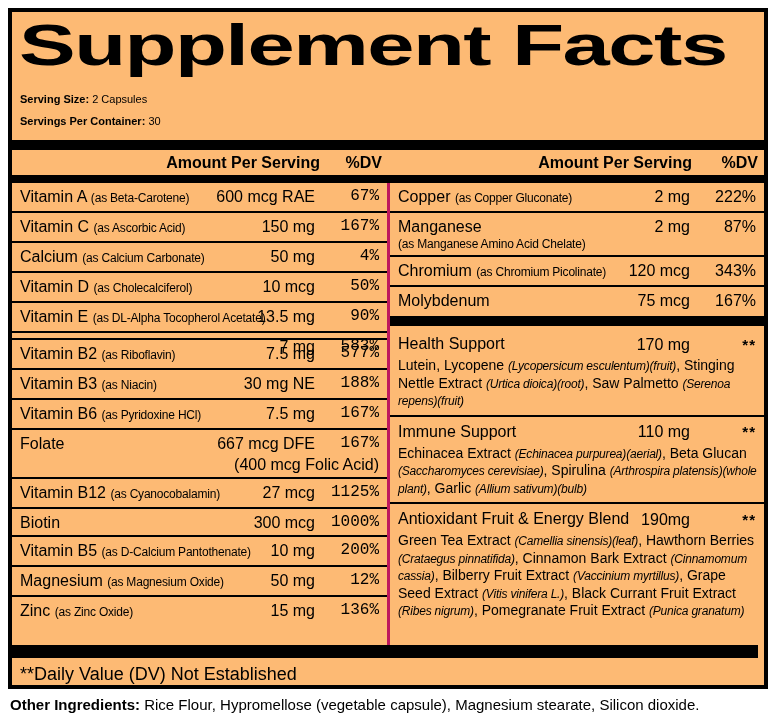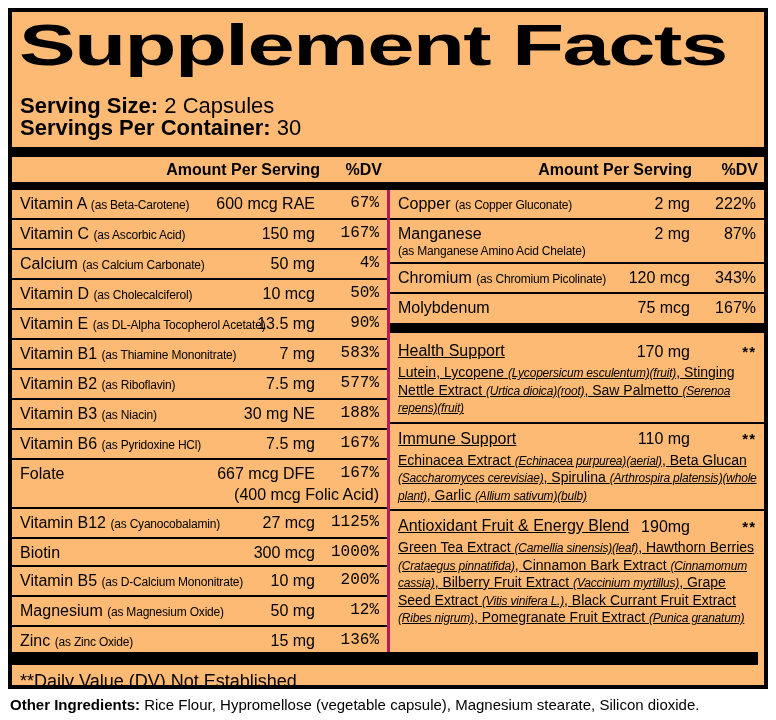--- a/index.html
+++ b/index.html
@@ -13,21 +13,21 @@
     border:4px solid #000;box-sizing:border-box;background:#fdba74;
     overflow:hidden;
   }
   .title-wrap{overflow:hidden;height:66px;}
   .title{
     font-weight:bold;font-size:57px;line-height:62px;letter-spacing:-1px;
     white-space:nowrap;width:max-content;
     transform:scaleX(1.49);transform-origin:0 50%;
     margin:2px 0 0 7px;
   }
-  .serving{margin:17px 8px 8px 8px;font-size:22px;line-height:22px;}
+  .serving{margin:10px 8px 8px 8px;font-size:11px;line-height:22px;}
   .b{font-weight:bold;}
   .bar{height:10px;background:#000;}
   .bar.b2{height:8px;}
   .bar.b3{height:13px;margin-right:6px;}
   .inbar{height:10px;background:#000;margin:3px 0;}
 
   .col-headers{display:flex;text-align:right;}
   .hcell{position:relative;height:25px;font-weight:bold;font-size:16px;}
   .hcell.hl{width:378px;}
   .hcell.hr{flex:1;}
@@ -53,21 +53,21 @@
   .form{font-size:12px;letter-spacing:-0.2px;}
   .row .amt,.blend-head .amt{position:absolute;top:2.5px;white-space:nowrap;}
   .row .dv,.blend-head .dv{position:absolute;top:2.5px;text-align:right;}
   .col.left .amt{right:72px;}
   .col.left .dv{right:8px;font-family:Liberation Mono, monospace;}
   .col.right .amt{right:74px;}
   .col.right .dv{right:8px;}
   .sub{text-align:right;padding-right:2px;line-height:20px;margin-top:1px;}
   .form2{font-size:12px;line-height:15px;letter-spacing:-0.2px;padding-bottom:1px;}
 
-  .blend{padding:2px 0 3px 0;text-decoration:underline;}
+  .blend{padding:2px 0 3px 0;}
   .blend + .blend{border-top:2.5px solid #000;}
   .blend-head{position:relative;padding:2px 6px 2px 8px;font-size:16px;line-height:21px;}
   .blend-head .dv{font-weight:bold;letter-spacing:1px;font-size:15px;}
   .desc{padding:1px 5px 2px 8px;font-size:14px;line-height:16.5px;}
   .desc .it{font-style:italic;font-size:12px;letter-spacing:-0.2px;}
 
   .footnote{font-size:18px;line-height:22px;padding:5px 8px 0 8px;}
   .other{position:absolute;left:10px;top:695px;width:760px;font-size:15px;line-height:19px;}
 </style>
 </head>
@@ -98,28 +98,28 @@
 
   <div class="bar b2"></div>
 
   <div class="columns">
     <div class="col left" id="left-rows">
         <div class="row"><span class="rname">Vitamin A <span class="form">(as Beta-Carotene)</span></span><span class="amt">600 mcg RAE</span><span class="dv">67%</span></div>
         <div class="row"><span class="rname">Vitamin C <span class="form">(as Ascorbic Acid)</span></span><span class="amt">150 mg</span><span class="dv">167%</span></div>
         <div class="row"><span class="rname">Calcium <span class="form">(as Calcium Carbonate)</span></span><span class="amt">50 mg</span><span class="dv">4%</span></div>
         <div class="row"><span class="rname">Vitamin D <span class="form">(as Cholecalciferol)</span></span><span class="amt">10 mcg</span><span class="dv">50%</span></div>
         <div class="row"><span class="rname">Vitamin E <span class="form">(as DL-Alpha Tocopherol Acetate)</span></span><span class="amt">13.5 mg</span><span class="dv">90%</span></div>
-        <div class="row"><span class="rname">Vitamin B1 <span class="form">(as Thiamine Mononitrate)</span></span><span class="amt">7 mg</span><span class="dv">583%</span></div>
+        <div class="row"><span class="amt">7 mg</span><span class="dv">583%</span></div>
         <div class="row"><span class="rname">Vitamin B2 <span class="form">(as Riboflavin)</span></span><span class="amt">7.5 mg</span><span class="dv">577%</span></div>
         <div class="row"><span class="rname">Vitamin B3 <span class="form">(as Niacin)</span></span><span class="amt">30 mg NE</span><span class="dv">188%</span></div>
         <div class="row"><span class="rname">Vitamin B6 <span class="form">(as Pyridoxine HCl)</span></span><span class="amt">7.5 mg</span><span class="dv">167%</span></div>
         <div class="row"><span class="rname">Folate</span><span class="amt">667 mcg DFE</span><span class="dv">167%</span><div class="sub">(400 mcg Folic Acid)</div></div>
         <div class="row"><span class="rname">Vitamin B12 <span class="form">(as Cyanocobalamin)</span></span><span class="amt">27 mcg</span><span class="dv">1125%</span></div>
         <div class="row"><span class="rname">Biotin</span><span class="amt">300 mcg</span><span class="dv">1000%</span></div>
-        <div class="row"><span class="rname">Vitamin B5 <span class="form">(as D-Calcium Mononitrate)</span></span><span class="amt">10 mg</span><span class="dv">200%</span></div>
+        <div class="row"><span class="rname">Vitamin B5 <span class="form">(as D-Calcium Pantothenate)</span></span><span class="amt">10 mg</span><span class="dv">200%</span></div>
         <div class="row"><span class="rname">Magnesium <span class="form">(as Magnesium Oxide)</span></span><span class="amt">50 mg</span><span class="dv">12%</span></div>
         <div class="row"><span class="rname">Zinc <span class="form">(as Zinc Oxide)</span></span><span class="amt">15 mg</span><span class="dv">136%</span></div>
       </div>
     <div class="col right">
       <div id="right-rows">
           <div class="row"><span class="rname">Copper <span class="form">(as Copper Gluconate)</span></span><span class="amt">2 mg</span><span class="dv">222%</span></div>
           <div class="row"><span class="rname">Manganese</span><span class="amt">2 mg</span><span class="dv">87%</span><div class="form2">(as Manganese Amino Acid Chelate)</div></div>
           <div class="row"><span class="rname">Chromium <span class="form">(as Chromium Picolinate)</span></span><span class="amt">120 mcg</span><span class="dv">343%</span></div>
           <div class="row"><span class="rname">Molybdenum</span><span class="amt">75 mcg</span><span class="dv">167%</span></div>
         </div>

